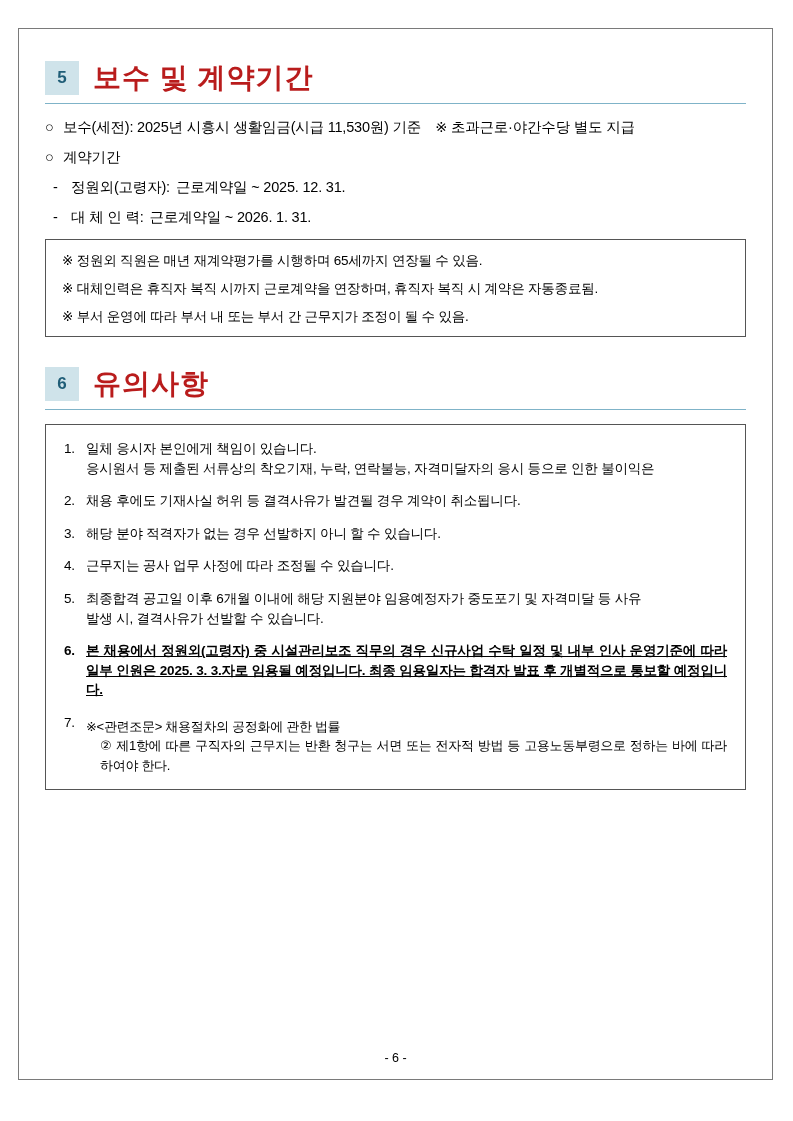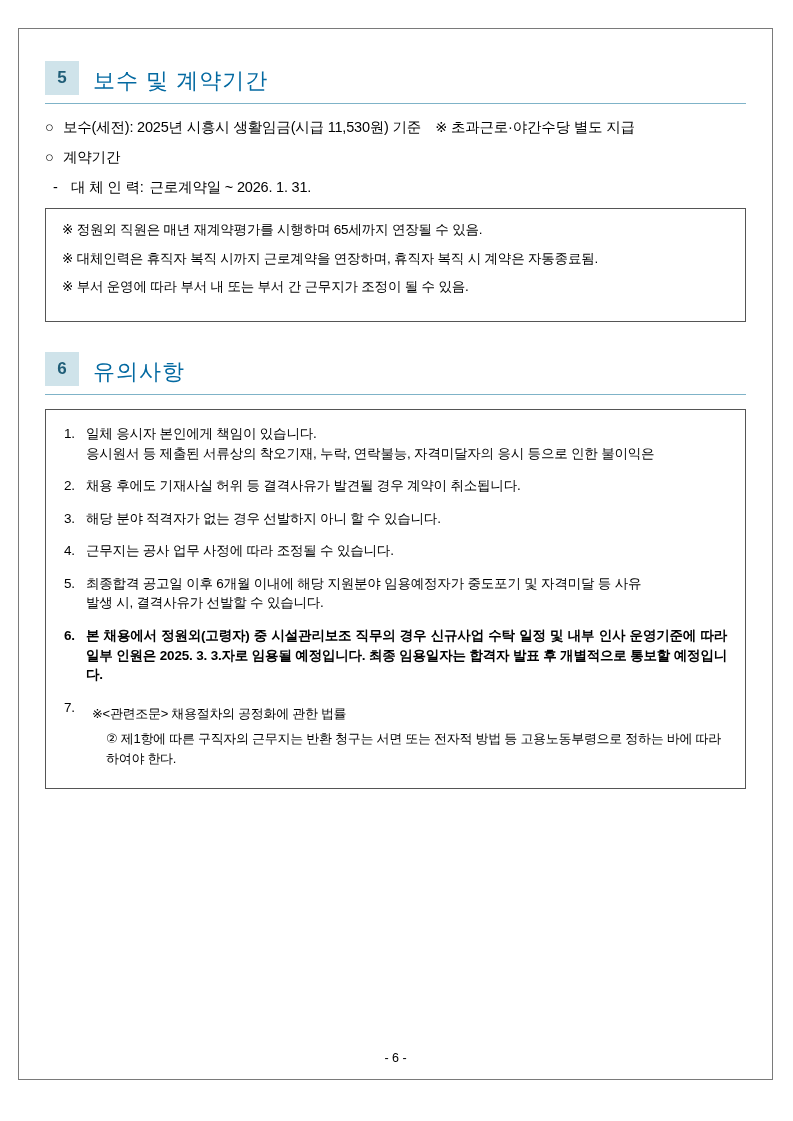--- a/index.html
+++ b/index.html
@@ -42,26 +42,26 @@
     background: #cfe3ea;
     color: #1f5d77;
     font-size: 17px;
     font-weight: bold;
     display: flex;
     align-items: center;
     justify-content: center;
     flex: 0 0 auto;
   }
   .sec-title {
-    font-size: 22px;
-    font-weight: normal;
+    font-size: 28px;
+    font-weight: bold;
     letter-spacing: 1px;
     line-height: 1;
     padding-bottom: 3px;
-    color: #0369a1;
+    color: #b91c1c;
   }
   .sec-rule {
     border-bottom: 1.5px solid #7fb3c8;
     margin-top: 8px;
     margin-bottom: 14px;
   }
 
   
   .line {
     font-size: 14.5px;
@@ -87,51 +87,51 @@
     border: 1px solid #555;
     padding: 12px 20px 10px 16px;
     margin-top: 8px;
   }
   .box p {
     margin: 0 0 10px 0;
     font-size: 13.5px;
     line-height: 1.35;
     letter-spacing: -0.2px;
   }
-  .box p:last-child { margin-bottom: 15px; }
+  .box p:last-child { margin-bottom: 0; }
 
   
   .listbox {
     border: 1px solid #555;
     padding: 14px 18px 14px 18px;
     margin-top: 6px;
   }
   .li {
     display: flex;
     margin-bottom: 13px;
     font-size: 13.5px;
     line-height: 1.45;
     letter-spacing: -0.2px;
   }
   .li .n {
     flex: 0 0 22px;
     text-align: left;
   }
   .li .t { flex: 1 1 auto; }
   .li.bold { font-weight: bold; }
-  .li.bold .t { text-align: justify; }
+  .li.bold .t { text-align: justify; text-decoration: underline; }
   .li:last-child { margin-bottom: 0; }
 
   .lawblock {
     font-size: 13px;
     line-height: 1.5;
     letter-spacing: -0.3px;
     text-align: justify;
   }
-  .lawblock p { margin: 6px; }
+  .lawblock p { margin: 0; }
   .indent { padding-left: 14px; }
   .u { text-decoration: underline; }
 
   .footer {
     position: absolute;
     left: 0;
     right: 0;
     bottom: 14px;
     text-align: center;
     font-size: 12.5px;
@@ -151,20 +151,23 @@
     <div class="sec-rule"></div>
 
     <p class="line">
       <span class="mk">○</span><span>보수(세전): 2025년 시흥시 생활임금(시급 11,530원) 기준</span><span class="gap"></span><span>※ 초과근로·야간수당 별도 지급</span>
     </p>
 
     <p class="line">
       <span class="mk">○</span><span>계약기간</span>
     </p>
 
+    <p class="line sub">
+      <span class="mk">-</span><span>정원외(고령자):</span><span class="gap" style="width:6px"></span><span>근로계약일 ~ 2025. 12. 31.</span>
+    </p>
 
     <p class="line sub">
       <span class="mk">-</span><span>대  체  인  력:</span><span class="gap" style="width:6px"></span><span>근로계약일 ~ 2026. 1. 31.</span>
     </p>
 
     <div class="box">
       <p>※ 정원외 직원은 매년 재계약평가를 시행하며 65세까지 연장될 수 있음.</p>
       <p>※ 대체인력은 휴직자 복직 시까지 근로계약을 연장하며, 휴직자 복직 시 계약은 자동종료됨.</p>
       <p>※ 부서 운영에 따라 부서 내 또는 부서 간 근무지가 조정이 될 수 있음.</p>
     </div>

